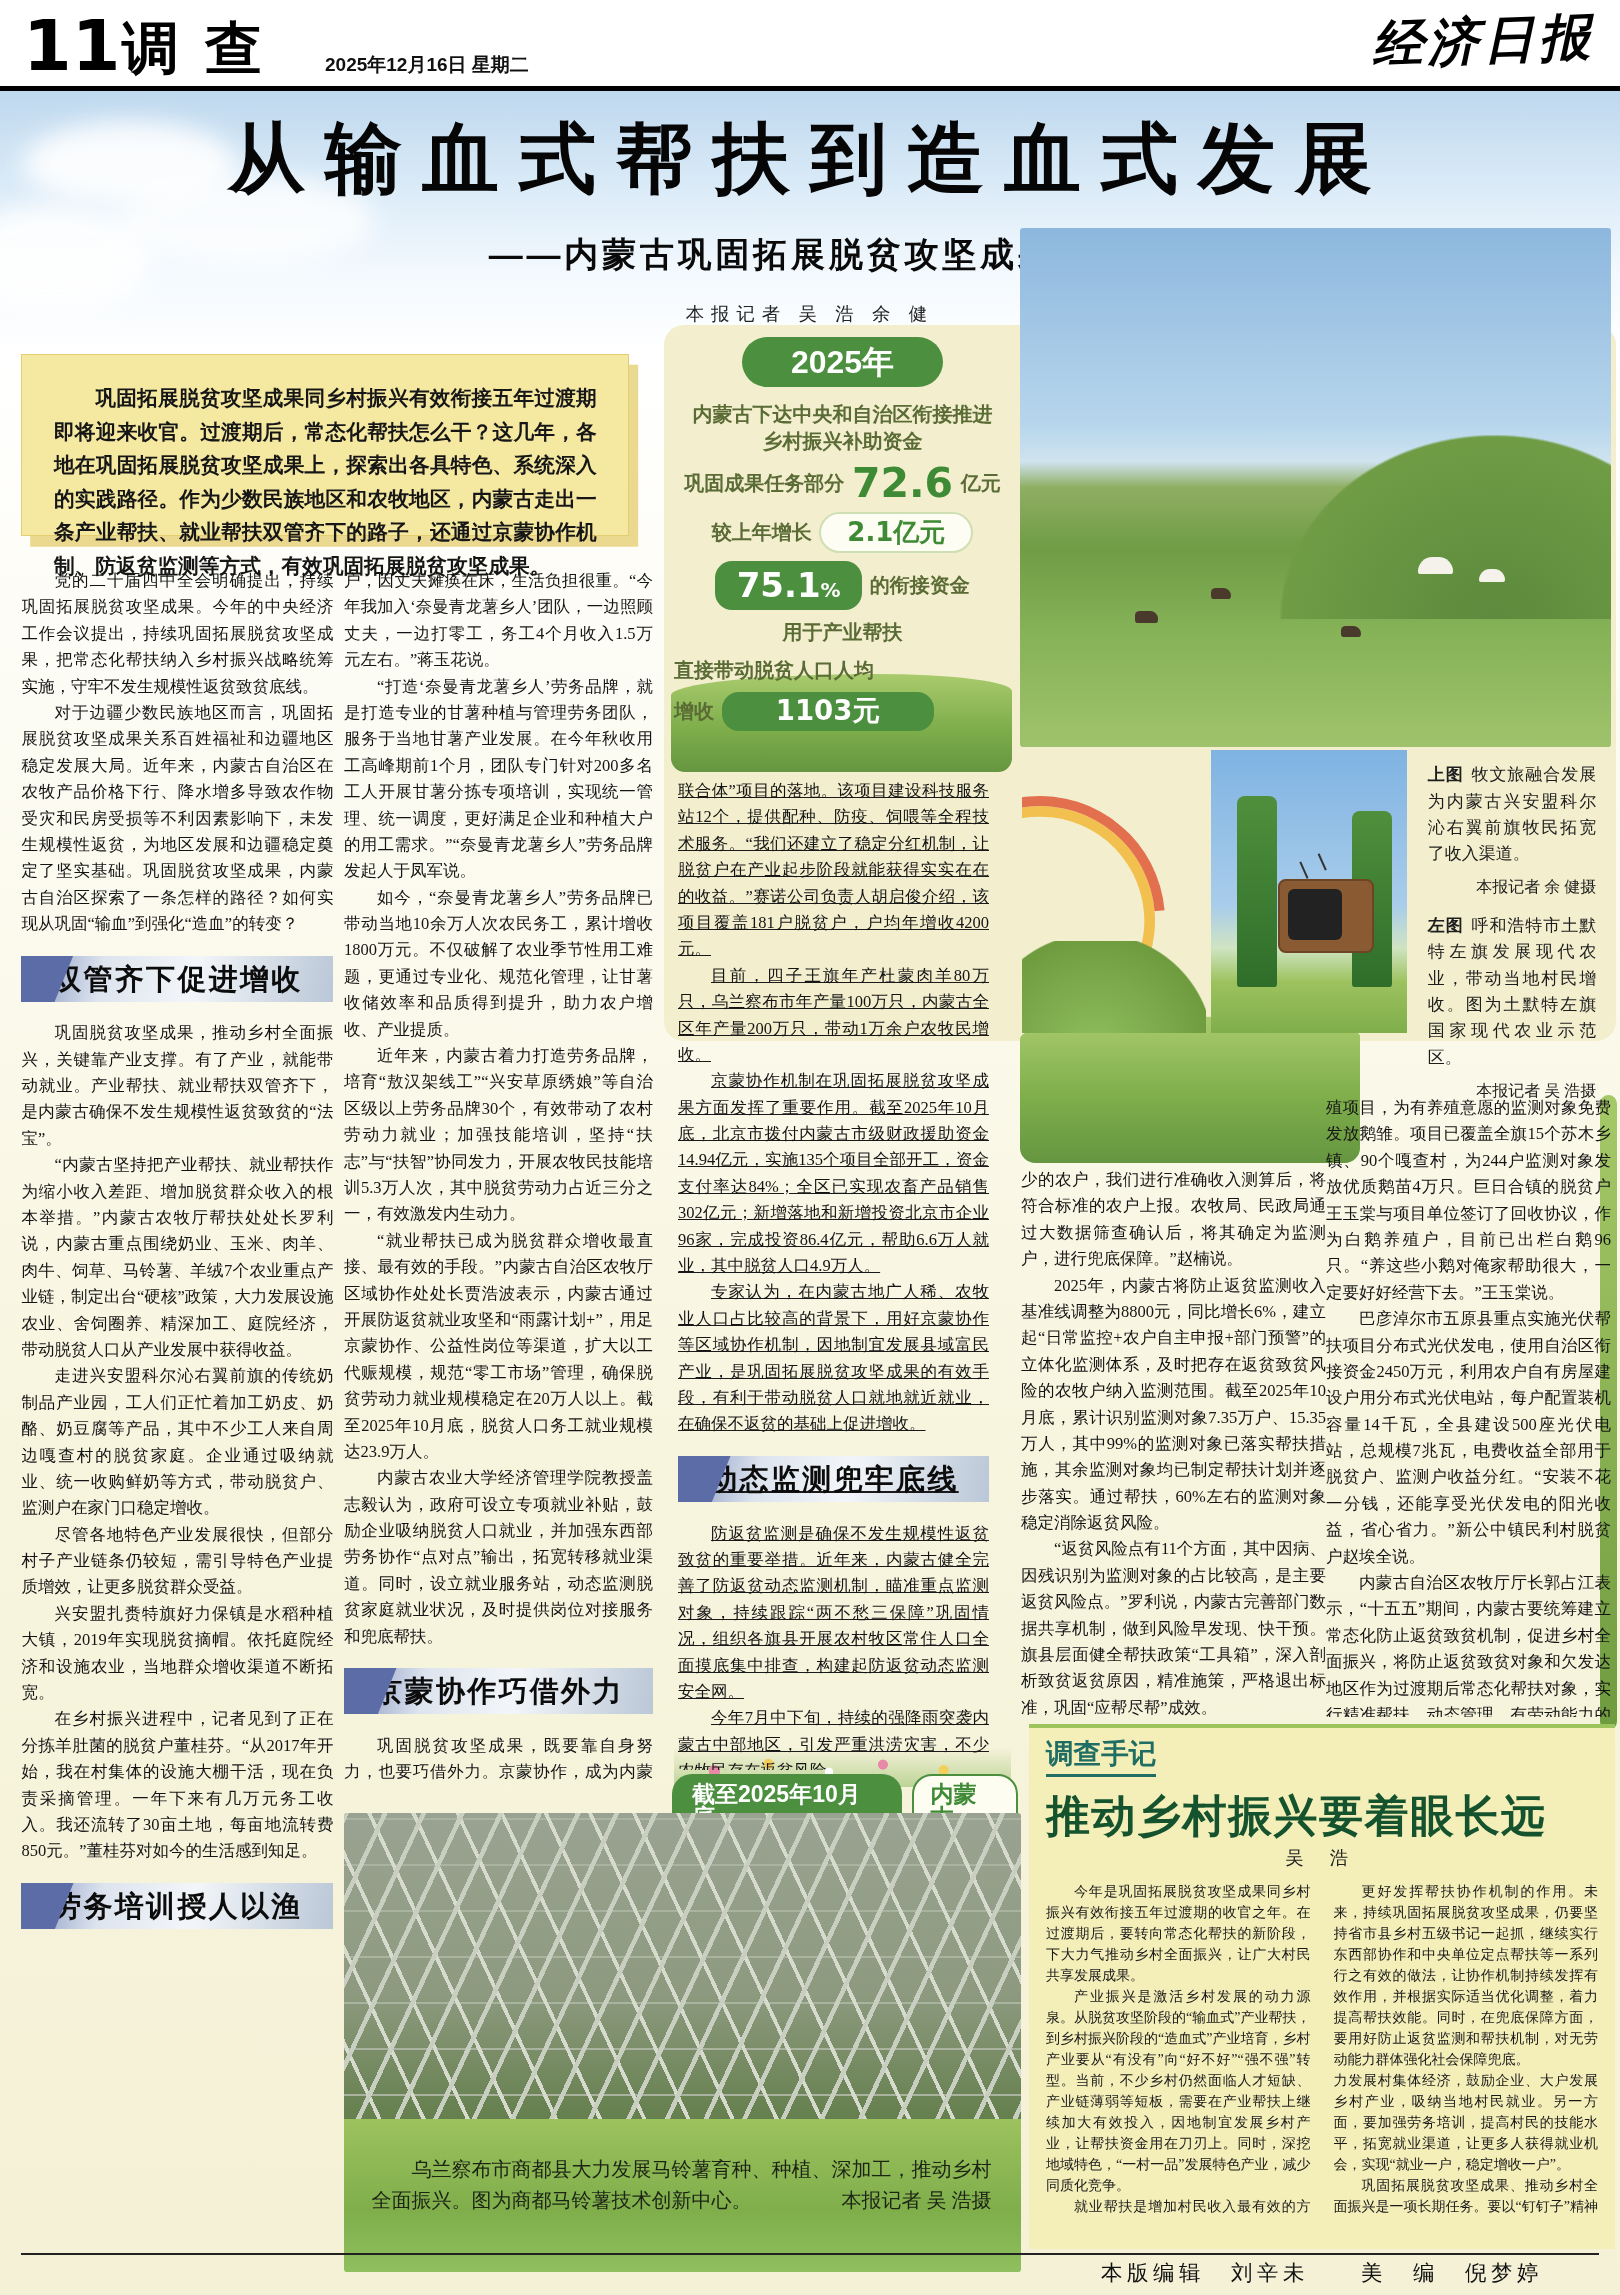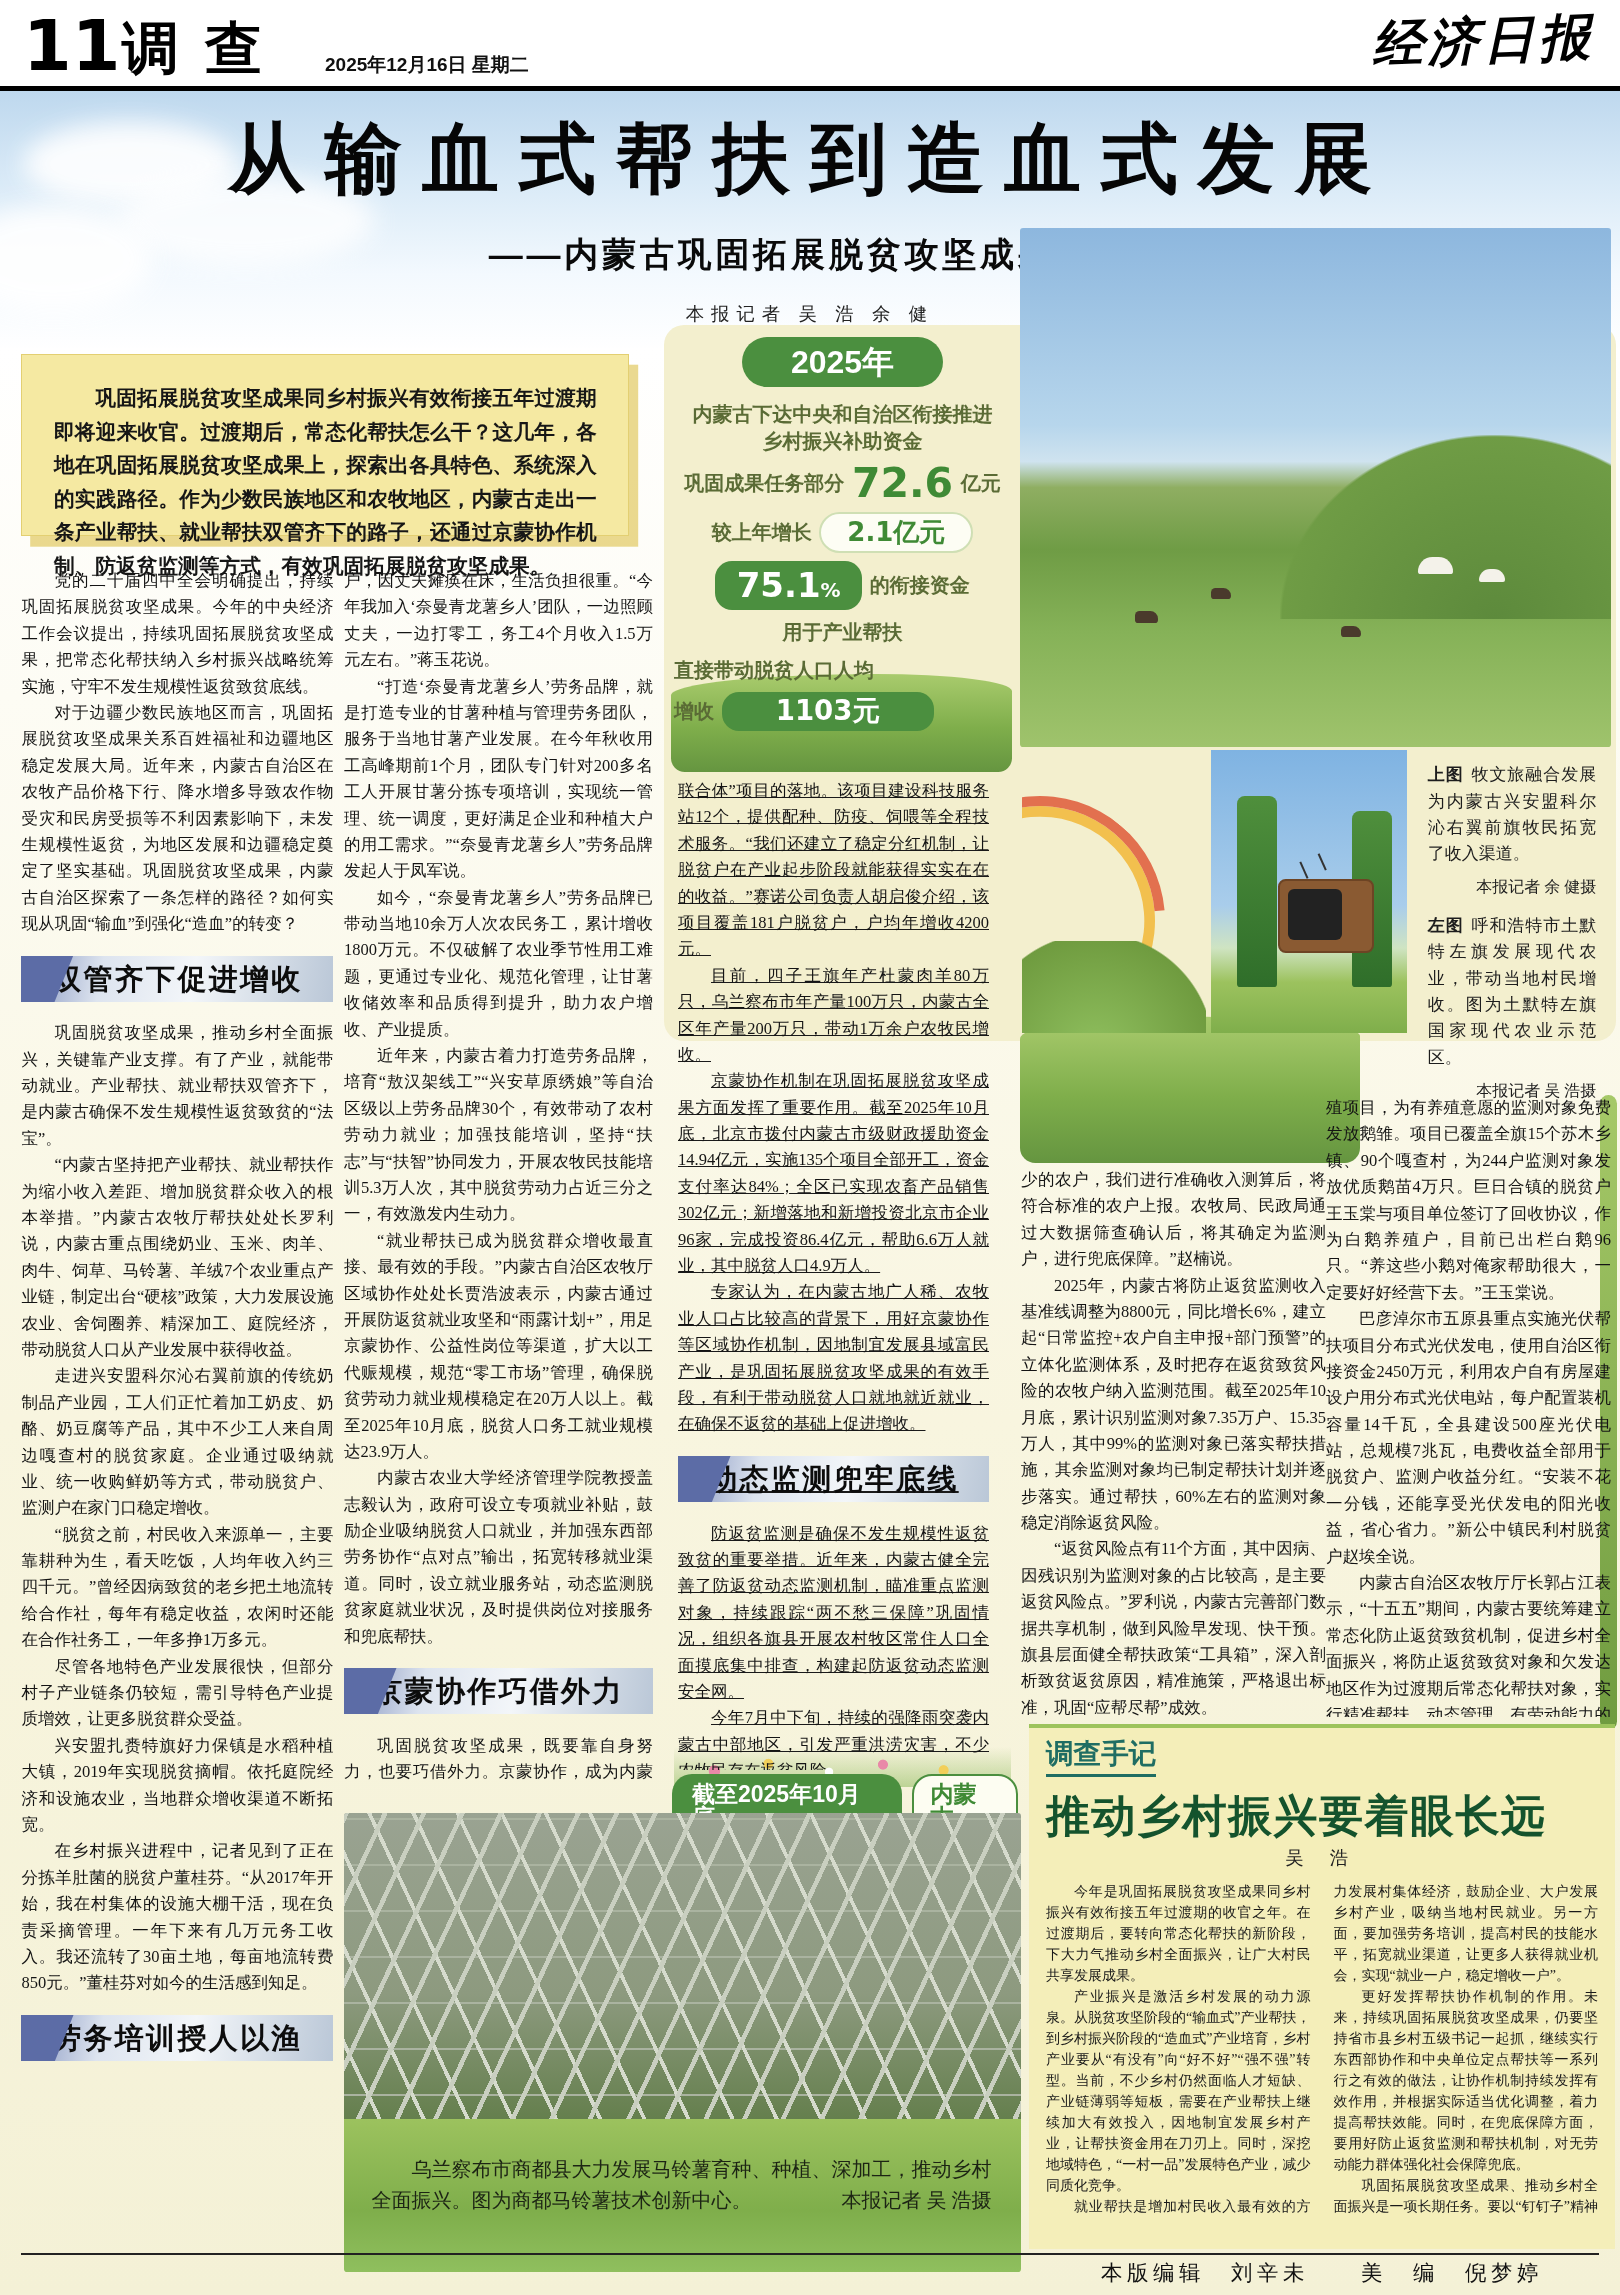--- a/index.html
+++ b/index.html
@@ -209,23 +209,20 @@
       <div class="blk p">
         <span class="blk-text">巩固脱贫攻坚成果，推动乡村全面振兴，关键靠产业支撑。有了产业，就能带动就业。产业帮扶、就业帮扶双管齐下，是内蒙古确保不发生规模性返贫致贫的“法宝”。</span>
       </div>
       <div class="blk p">
         <span class="blk-text">“内蒙古坚持把产业帮扶、就业帮扶作为缩小收入差距、增加脱贫群众收入的根本举措。”内蒙古农牧厅帮扶处处长罗利说，内蒙古重点围绕奶业、玉米、肉羊、肉牛、饲草、马铃薯、羊绒7个农业重点产业链，制定出台“硬核”政策，大力发展设施农业、舍饲圈养、精深加工、庭院经济，带动脱贫人口从产业发展中获得收益。</span>
       </div>
       <div class="blk p">
         <span class="blk-text">走进兴安盟科尔沁右翼前旗的传统奶制品产业园，工人们正忙着加工奶皮、奶酪、奶豆腐等产品，其中不少工人来自周边嘎查村的脱贫家庭。企业通过吸纳就业、统一收购鲜奶等方式，带动脱贫户、监测户在家门口稳定增收。</span>
       </div>
       <div class="blk p">
-        <span class="blk-text">“脱贫之前，村民收入来源单一，主要靠耕种为生，看天吃饭，人均年收入约三四千元。”曾经因病致贫的老乡把土地流转给合作社，每年有稳定收益，农闲时还能在合作社务工，一年多挣1万多元。</span>
-      </div>
-      <div class="blk p">
         <span class="blk-text">尽管各地特色产业发展很快，但部分村子产业链条仍较短，需引导特色产业提质增效，让更多脱贫群众受益。</span>
       </div>
       <div class="blk p">
         <span class="blk-text">兴安盟扎赉特旗好力保镇是水稻种植大镇，2019年实现脱贫摘帽。依托庭院经济和设施农业，当地群众增收渠道不断拓宽。</span>
       </div>
       <div class="blk p">
         <span class="blk-text">在乡村振兴进程中，记者见到了正在分拣羊肚菌的脱贫户董桂芬。“从2017年开始，我在村集体的设施大棚干活，现在负责采摘管理。一年下来有几万元务工收入。我还流转了30亩土地，每亩地流转费850元。”董桂芬对如今的生活感到知足。</span>
       </div>
       <div class="blk h">
         <span class="blk-text">劳务培训授人以渔</span>
@@ -336,25 +333,25 @@
           </div>
           <div class="blk p">
             <span class="blk-text">产业振兴是激活乡村发展的动力源泉。从脱贫攻坚阶段的“输血式”产业帮扶，到乡村振兴阶段的“造血式”产业培育，乡村产业要从“有没有”向“好不好”“强不强”转型。当前，不少乡村仍然面临人才短缺、产业链薄弱等短板，需要在产业帮扶上继续加大有效投入，因地制宜发展乡村产业，让帮扶资金用在刀刃上。同时，深挖地域特色，“一村一品”发展特色产业，减少同质化竞争。</span>
           </div>
           <div class="blk p">
             <span class="blk-text">就业帮扶是增加村民收入最有效的方法。不少乡村通过公益性岗位，让脱贫不稳定户、返贫监测户有了稳定收入，解决了部分村民生活困难问题。从长远来看，一方面要大</span>
           </div>
         </div>
       <div class="note-col">
 
-      <div class="blk p0">
+      <div class="blk p">
+            <span class="blk-text">更好发挥帮扶协作机制的作用。未来，持续巩固拓展脱贫攻坚成果，仍要坚持省市县乡村五级书记一起抓，继续实行东西部协作和中央单位定点帮扶等一系列行之有效的做法，让协作机制持续发挥有效作用，并根据实际适当优化调整，着力提高帮扶效能。同时，在兜底保障方面，要用好防止返贫监测和帮扶机制，对无劳动能力群体强化社会保障兜底。</span>
+          </div>
+          <div class="blk p0">
             <span class="blk-text">力发展村集体经济，鼓励企业、大户发展乡村产业，吸纳当地村民就业。另一方面，要加强劳务培训，提高村民的技能水平，拓宽就业渠道，让更多人获得就业机会，实现“就业一户，稳定增收一户”。</span>
-          </div>
-          <div class="blk p">
-            <span class="blk-text">更好发挥帮扶协作机制的作用。未来，持续巩固拓展脱贫攻坚成果，仍要坚持省市县乡村五级书记一起抓，继续实行东西部协作和中央单位定点帮扶等一系列行之有效的做法，让协作机制持续发挥有效作用，并根据实际适当优化调整，着力提高帮扶效能。同时，在兜底保障方面，要用好防止返贫监测和帮扶机制，对无劳动能力群体强化社会保障兜底。</span>
           </div>
           <div class="blk p">
             <span class="blk-text">巩固拓展脱贫攻坚成果、推动乡村全面振兴是一项长期任务。要以“钉钉子”精神久久为功，强化产业支撑、加强就业帮扶、坚守底线思维，让每位村民都共享发展成果，共同绘就乡村全面振兴新画卷。</span>
           </div>
         </div>
     </div>
   </div>
 
   <div class="abs" id="footer-rule"></div>
   <div class="abs" id="footer-credit">本版编辑　刘辛未　　美　编　倪梦婷</div>

